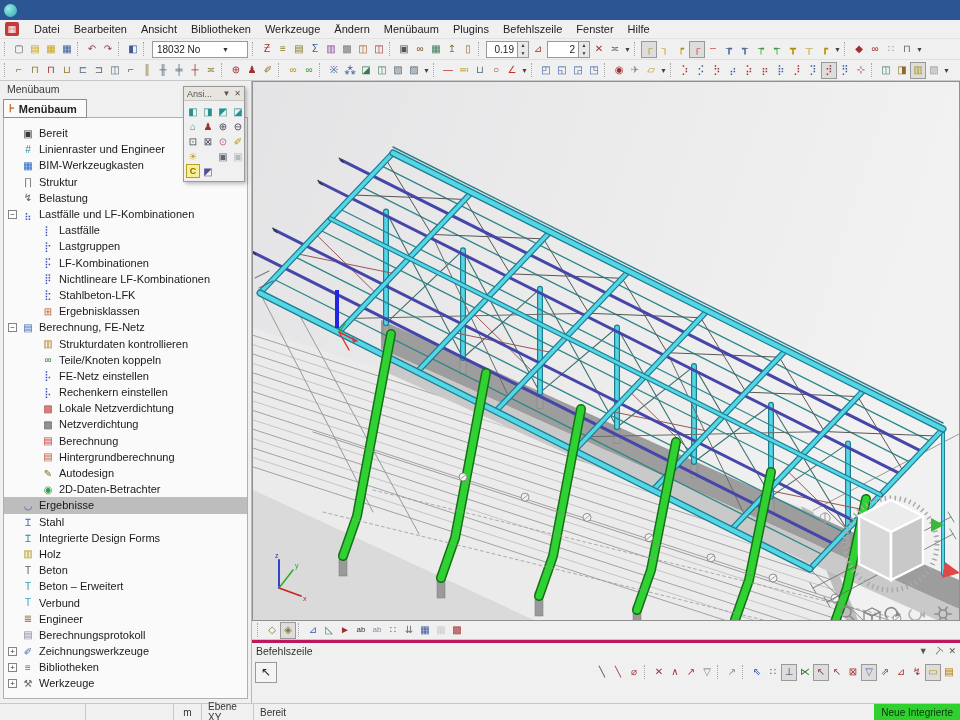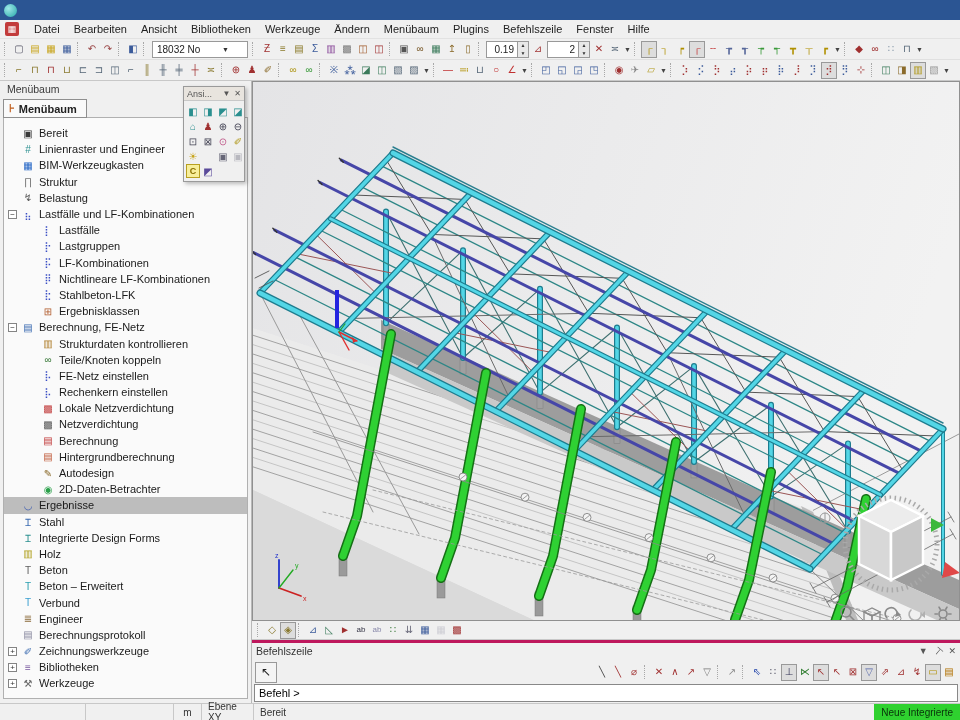--- a/index.html
+++ b/index.html
@@ -755,23 +755,20 @@
               <span class="ib" style="color: rgb(160, 48, 48);">↖</span>
               <span class="ib" style="color: rgb(160, 48, 48);">⊠</span>
               <span class="ib p" style="color: rgb(85, 102, 170);">▽</span>
               <span class="ib" style="color: rgb(160, 48, 48);">⇗</span>
               <span class="ib" style="color: rgb(160, 48, 48);">⊿</span>
               <span class="ib" style="color: rgb(160, 48, 48);">↯</span>
               <span class="ib p" style="color: rgb(176, 144, 0);">▭</span>
               <span class="ib" style="color: rgb(176, 112, 0);">▤</span>
             </div>
         </div>
-        <div id="cmdinputrow">
-          <input id="cmdinput" value="Befehl &gt;" style="">
-        </div>
       </div>
     </div>
   </div>
 
   <div id="floatpanel">
     <div id="fphead">
       <span>Ansi...</span>
       <span class="fpx">
         <span>▼</span>
         <span>✕</span>

